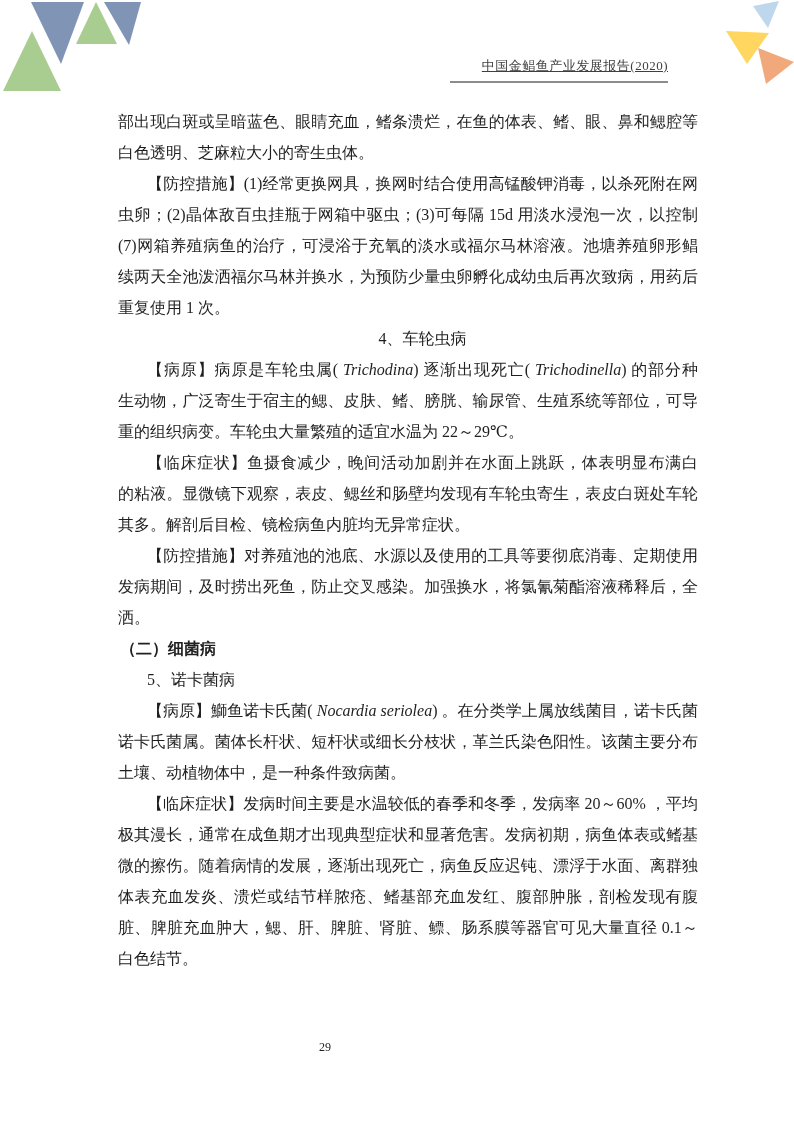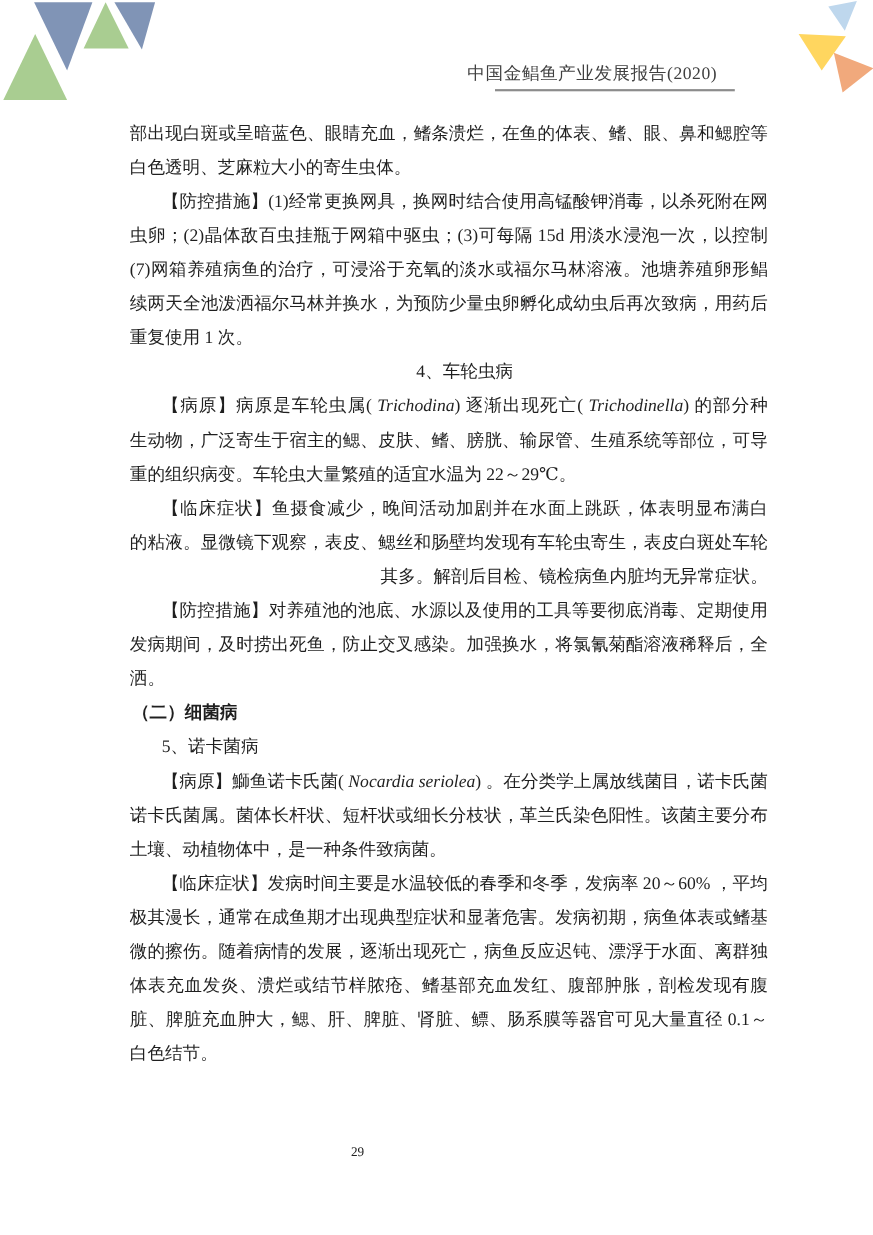--- a/index.html
+++ b/index.html
@@ -4,23 +4,24 @@
 <style>
   html,body { margin:0; padding:0; background:#ffffff; }
   .page {
     position:relative; width:794px; height:1123px; margin:0 auto;
     background:#ffffff; overflow:hidden;
     font-family:"Liberation Serif","DejaVu Serif",serif;
     color:#1f1f1f;
   }
   .deco { position:absolute; }
   .header-title {
-    position:absolute; top:57px; right:142px;
-    font-size:16px; letter-spacing:0.5px; color:#3f3f3f;
+    position:absolute; top:57px; right:126px;
+    font-size:13px; letter-spacing:0.5px; color:#3f3f3f;
     font-family:"Liberation Serif","DejaVu Serif",serif;
+    text-decoration:underline;
   }
   .header-rule {
     position:absolute; left:450px; top:81px; width:218px; height:2px;
     background:#8c8c8c;
   }
   .body-text {
     position:absolute; left:118px; top:96px; width:580px;
     font-size:16px; line-height:31px;margin-top:10px;
   }
   .line { height:31px; overflow:hidden; text-align:left; }
@@ -61,21 +62,21 @@
       <div class="line j" style="text-indent: 0px;"><span>虫卵；(2)晶体敌百虫挂瓶于网箱中驱虫；(3)可每隔 15d 用淡水浸泡一次，以控制虫体的流行；</span></div>
       <div class="line j" style="text-indent: 0px;"><span>(7)网箱养殖病鱼的治疗，可浸浴于充氧的淡水或福尔马林溶液。池塘养殖卵形鲳鲹，可连</span></div>
       <div class="line j" style="text-indent: 0px;"><span>续两天全池泼洒福尔马林并换水，为预防少量虫卵孵化成幼虫后再次致病，用药后第 7 天可</span></div>
       <div class="line" style="text-indent: 0px;"><span>重复使用 1 次。</span></div>
       <div class="line" style="text-indent: 29px; text-align: center;"><span>4、车轮虫病</span></div>
       <div class="line j" style="text-indent: 29px;"><span>【病原】病原是车轮虫属( </span><span class="it">Trichodina</span><span>) 逐渐出现死亡( </span><span class="it">Trichodinella</span><span>) 的部分种类，</span></div>
       <div class="line j" style="text-indent: 0px;"><span>生动物，广泛寄生于宿主的鳃、皮肤、鳍、膀胱、输尿管、生殖系统等部位，可导致宿主严</span></div>
       <div class="line" style="text-indent: 0px;"><span>重的组织病变。车轮虫大量繁殖的适宜水温为 22～29℃。</span></div>
       <div class="line j" style="text-indent: 29px;"><span>【临床症状】鱼摄食减少，晚间活动加剧并在水面上跳跃，体表明显布满白斑、有大量</span></div>
       <div class="line j" style="text-indent: 0px;"><span>的粘液。显微镜下观察，表皮、鳃丝和肠壁均发现有车轮虫寄生，表皮白斑处车轮虫数量尤</span></div>
-      <div class="line" style="text-indent: 0px; text-align: right;"><span>其多。解剖后目检、镜检病鱼内脏均无异常症状。</span></div>
+      <div class="line" style="text-indent: 0px;"><span>其多。解剖后目检、镜检病鱼内脏均无异常症状。</span></div>
       <div class="line j" style="text-indent: 29px;"><span>【防控措施】对养殖池的池底、水源以及使用的工具等要彻底消毒、定期使用杀虫剂。</span></div>
       <div class="line j" style="text-indent: 0px;"><span>发病期间，及时捞出死鱼，防止交叉感染。加强换水，将氯氰菊酯溶液稀释后，全池均匀泼</span></div>
       <div class="line" style="text-indent: 0px;"><span>洒。</span></div>
       <div class="line b" style="text-indent: 2px;"><span>（二）细菌病</span></div>
       <div class="line" style="text-indent: 29px;"><span>5、诺卡菌病</span></div>
       <div class="line j" style="text-indent: 29px;"><span>【病原】鰤鱼诺卡氏菌( </span><span class="it">Nocardia seriolea</span><span>) 。在分类学上属放线菌目，诺卡氏菌科</span></div>
       <div class="line j" style="text-indent: 0px;"><span>诺卡氏菌属。菌体长杆状、短杆状或细长分枝状，革兰氏染色阳性。该菌主要分布于水体、</span></div>
       <div class="line" style="text-indent: 0px;"><span>土壤、动植物体中，是一种条件致病菌。</span></div>
       <div class="line j" style="text-indent: 29px;"><span>【临床症状】发病时间主要是水温较低的春季和冬季，发病率 20～60% ，平均死亡率</span></div>
       <div class="line j" style="text-indent: 0px;"><span>极其漫长，通常在成鱼期才出现典型症状和显著危害。发病初期，病鱼体表或鳍基部出现轻</span></div>

